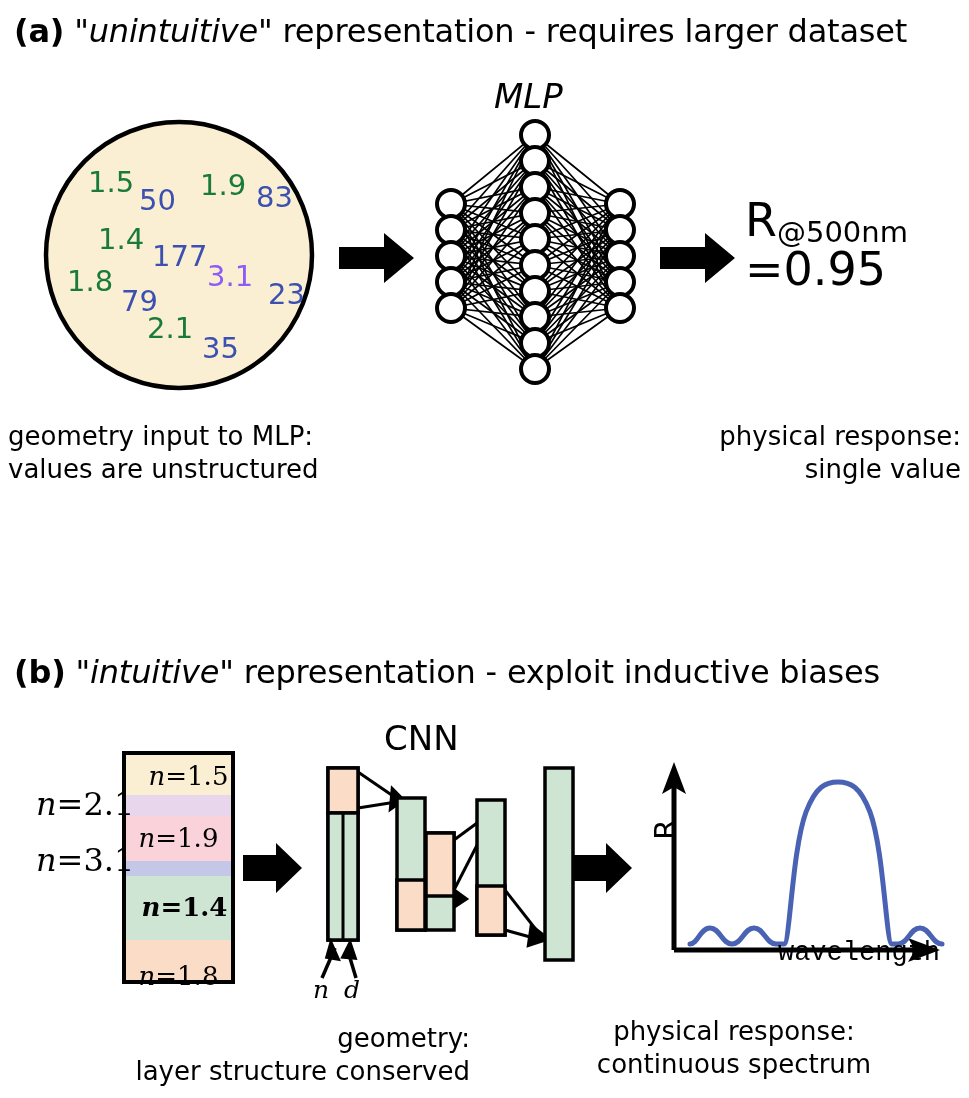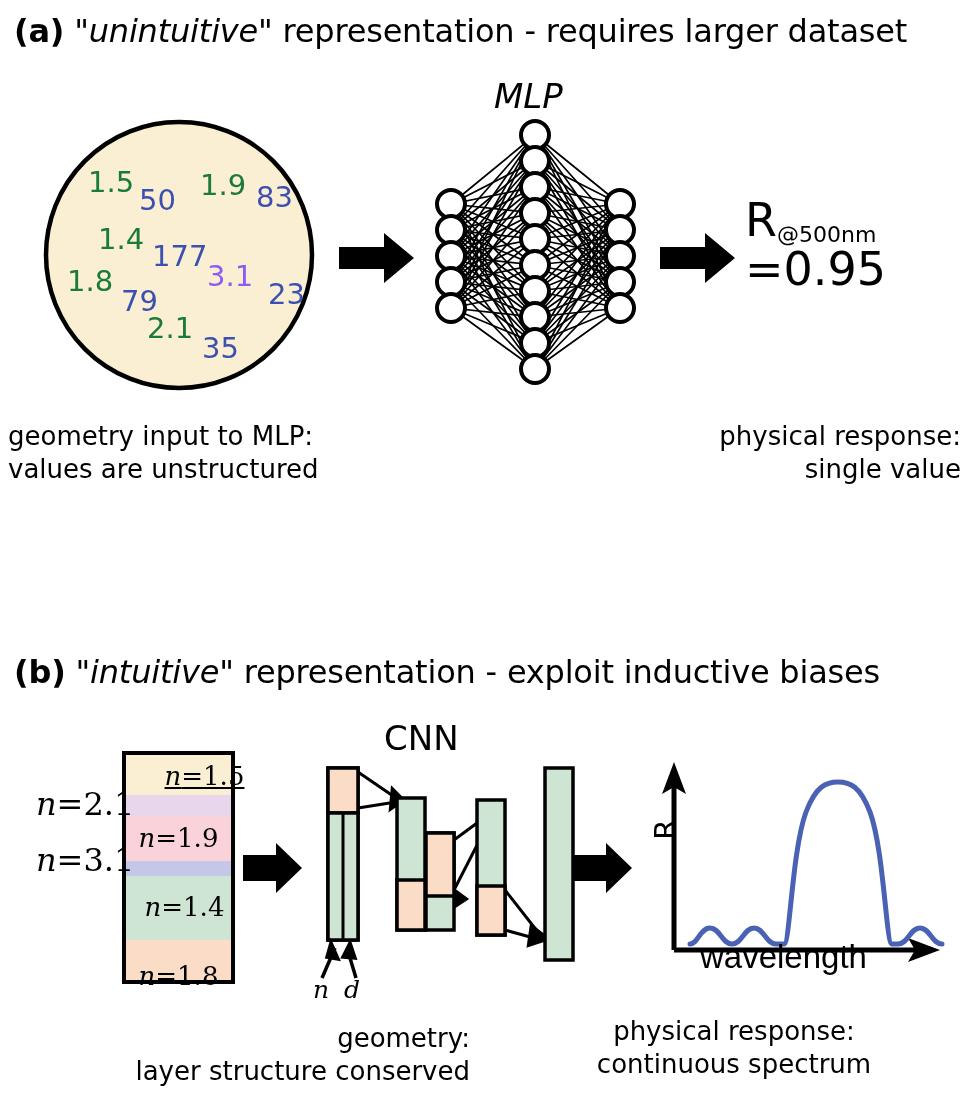--- a/index.html
+++ b/index.html
@@ -120,43 +120,43 @@
   #r-output {
     position: absolute;
     left: 745px;
     top: 196px;
     font-family: "DejaVu Sans", sans-serif;
     font-size: 46px;
     line-height: 1.06;
     white-space: nowrap;
   }
   #r-output .sub {
-    font-size: 22px;
+    font-size: 29px;
     vertical-align: baseline;
     position: relative;
     top: 6px;
   }
 
   #axis-y-label {
     position: absolute;
     left: 648px;
     top: 840px;
     font-size: 30px;
     font-family: "DejaVu Sans", sans-serif;
     transform: rotate(-90deg);
     transform-origin: left top;
   }
   #axis-x-label {
     position: absolute;
     left: 700px;
     top: 938px;
     width: 240px;
-    text-align: left;
-    font-size: 33px;
-    font-family: Liberation Sans, sans-serif;
+    text-align: right;
+    font-size: 27px;
+    font-family: Liberation Mono, monospace;
   }
 </style>
 </head>
 <body>
 
 <div class="fig">
 
   <div class="panel-title" id="panel-a-title">
     <span class="tag">(a)</span>
     <span class="quoted">"unintuitive"</span><span> representation - requires larger dataset</span>
@@ -360,23 +360,23 @@
   </div>
 
   <div style="position:absolute; left:126px; top:755px; width:105px; height:225px;">
     <div style="position:absolute; left:0; top:0px;  width:105px; height:40px; background:#faefd2; border-bottom:3px solid #000;"></div>
     <div style="position:absolute; left:0; top:40px; width:105px; height:21px; background:#e7d6ec; border-bottom:3px solid #000;"></div>
     <div style="position:absolute; left:0; top:61px; width:105px; height:45px; background:#f9d3d9; border-bottom:3px solid #000;"></div>
     <div style="position:absolute; left:0; top:106px; width:105px; height:15px; background:#c4c7e8; border-bottom:3px solid #000;"></div>
     <div style="position:absolute; left:0; top:121px; width:105px; height:64px; background:#cfe5d3; border-bottom:3px solid #000;"></div>
     <div style="position:absolute; left:0; top:185px; width:105px; height:40px; background:#fbdcc7;"></div>
 
-    <span class="layer-text" style="left:16px; top:6px; width:125px;text-decoration:underline;"><i>n</i>=1.5</span>
+    <span class="layer-text" style="left:0; top:6px; width:125px;"><i>n</i>=1.5</span>
     <span class="layer-text" style="left:0; top:68px; width:105px;"><i>n</i>=1.9</span>
-    <span class="layer-text" style="left:0; top:137px; width:117px;"><i>n</i>=1.4</span>
+    <span class="layer-text" style="left:0; top:137px; width:117px;font-weight:bold;"><i>n</i>=1.4</span>
     <span class="layer-text" style="left:0; top:191px; width:105px;margin-top:15px;"><i>n</i>=1.8</span>
   </div>
 
   <span class="stack-label" style="left:36px; top:785px;"><i>n</i>=2.1</span>
   <span class="stack-label" style="left:36px; top:841px;"><i>n</i>=3.1</span>
 
   <div class="net-label" id="cnn-label">CNN</div>
 
   <span class="kernel-label" style="left:313px; top:975px;">n</span>
   <span class="kernel-label" style="left:344px; top:975px;">d</span>

